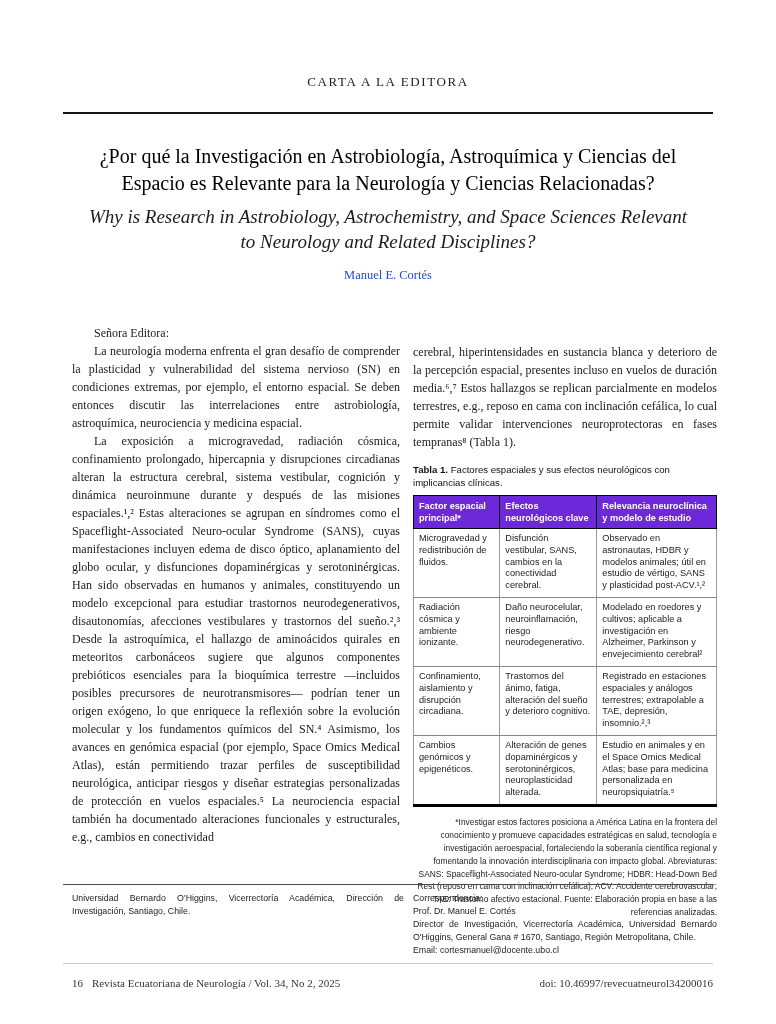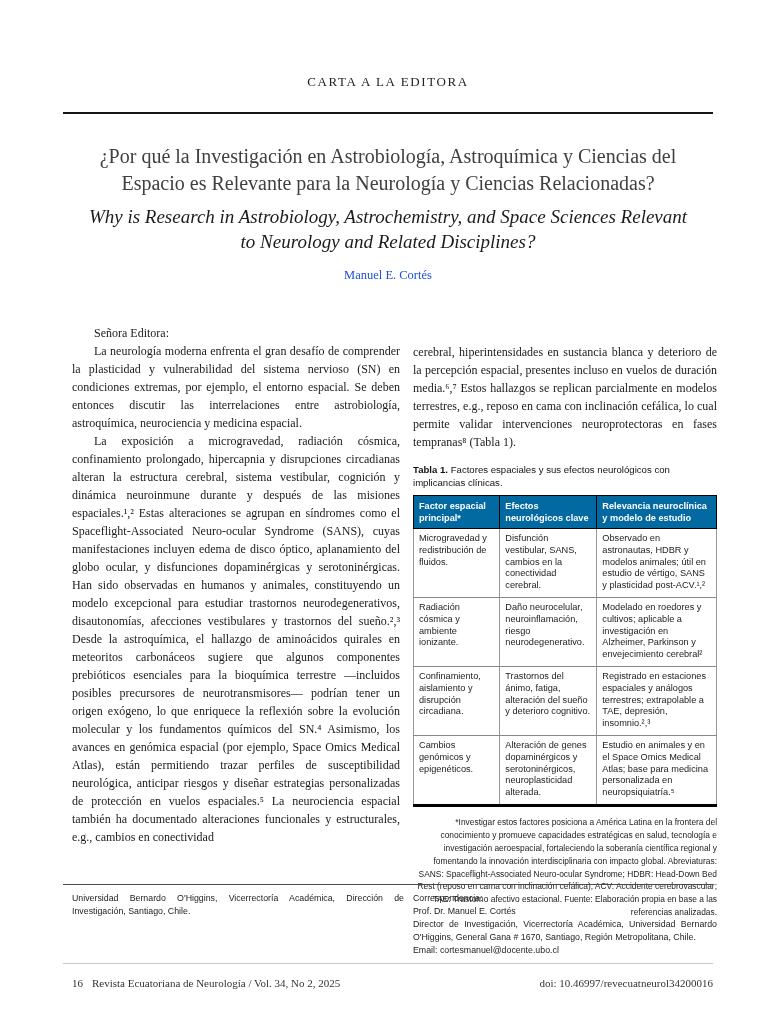--- a/index.html
+++ b/index.html
@@ -7,21 +7,21 @@
     position:relative; width:776px; height:1024px; background:#ffffff;
     font-family:"Liberation Serif", serif; color:#1a1a1a; overflow:hidden;
   }
   .section-label {
     position:absolute; top:74px; left:0; width:776px; text-align:center;
     font-size:13px; letter-spacing:1.6px; color:#222;
   }
   .top-rule { position:absolute; top:112px; left:63px; width:650px; height:2px; background:#141414; }
   .title-es {
     position:absolute; top:143px; left:68px; width:640px; margin:0; text-align:center;
-    font-size:20px; font-weight:normal; line-height:27px; color:#404040;
+    font-size:20px; font-weight:normal; line-height:27px; color:#000000;
   }
   .title-en {
     position:absolute; top:204px; left:88px; width:600px; margin:0; text-align:center;
     font-size:19px; font-weight:normal; font-style:italic; line-height:25px; color:#1c1c1c;
   }
   .author { position:absolute; top:268px; left:0; width:776px; text-align:center; font-size:12.5px; color:#1d4ed8; }
 
   .col-left  { position:absolute; top:324px; left:72px;  width:328px; }
   .col-right { position:absolute; top:343px; left:413px; width:304px; }
   .body-text {
@@ -31,21 +31,21 @@
   .indent { text-indent:22px; }
 
   .table-block { margin-top:13px; font-family:"Liberation Sans", sans-serif; }
   .caption { margin:0 0 6px 0; font-size:9.6px; line-height:12.5px; color:#111; }
   .caption b { font-weight:bold; }
   table.factors {
     width:100%; border-collapse:collapse; border-bottom:3px solid #000;
     border-left:1px solid #999; border-right:1px solid #999;
   }
   table.factors th {
-    background:#0369a1; color:#fff; font-size:9.2px; line-height:12px; font-weight:bold;
+    background:#6d28d9; color:#fff; font-size:9.2px; line-height:12px; font-weight:bold;
     text-align:left; vertical-align:top; padding:4px 5px; border:1px solid #050505;
   }
   table.factors td {
     font-size:9.2px; line-height:11.8px; color:#222; text-align:left; vertical-align:top;
     padding:4px 5px 5px 5px; border:1px solid #999; border-bottom:1px solid #888;
   }
   .w1 { width:28.5%; } .w2 { width:32%; } .w3 { width:39.5%; }
   .table-footnote {
     margin-top:9px; font-size:8.4px; line-height:12.9px; color:#222; text-align:right;
   }

